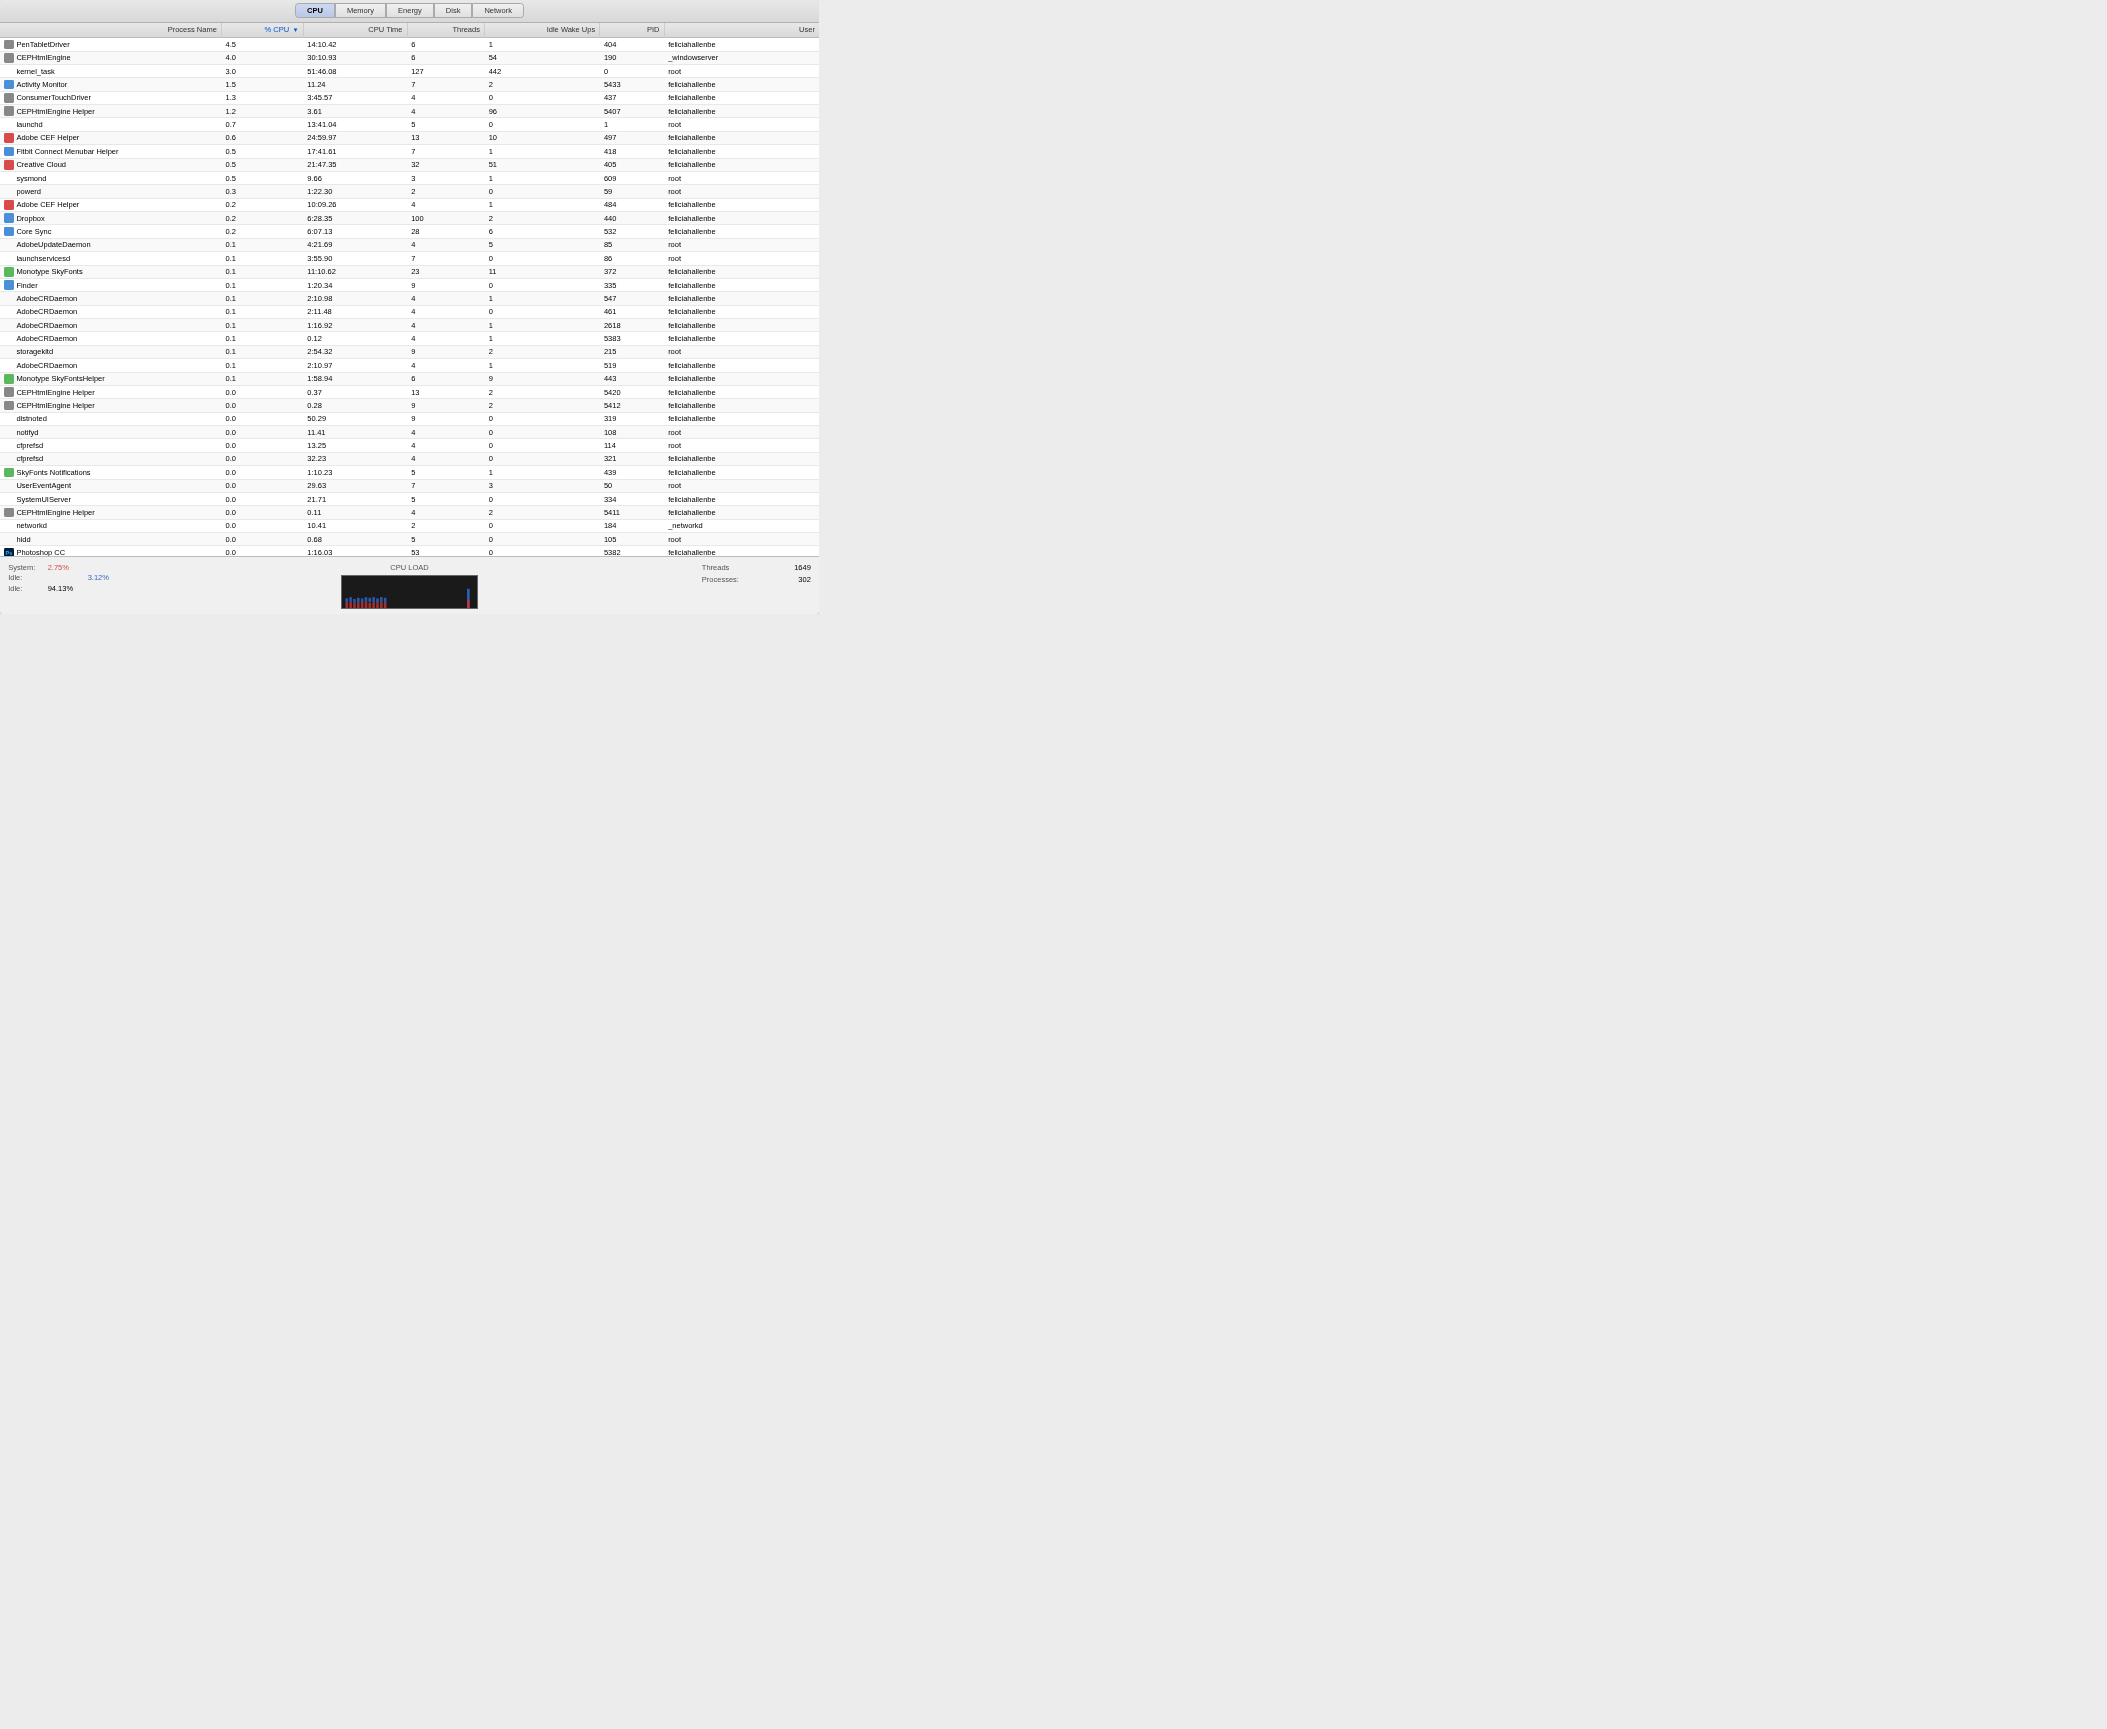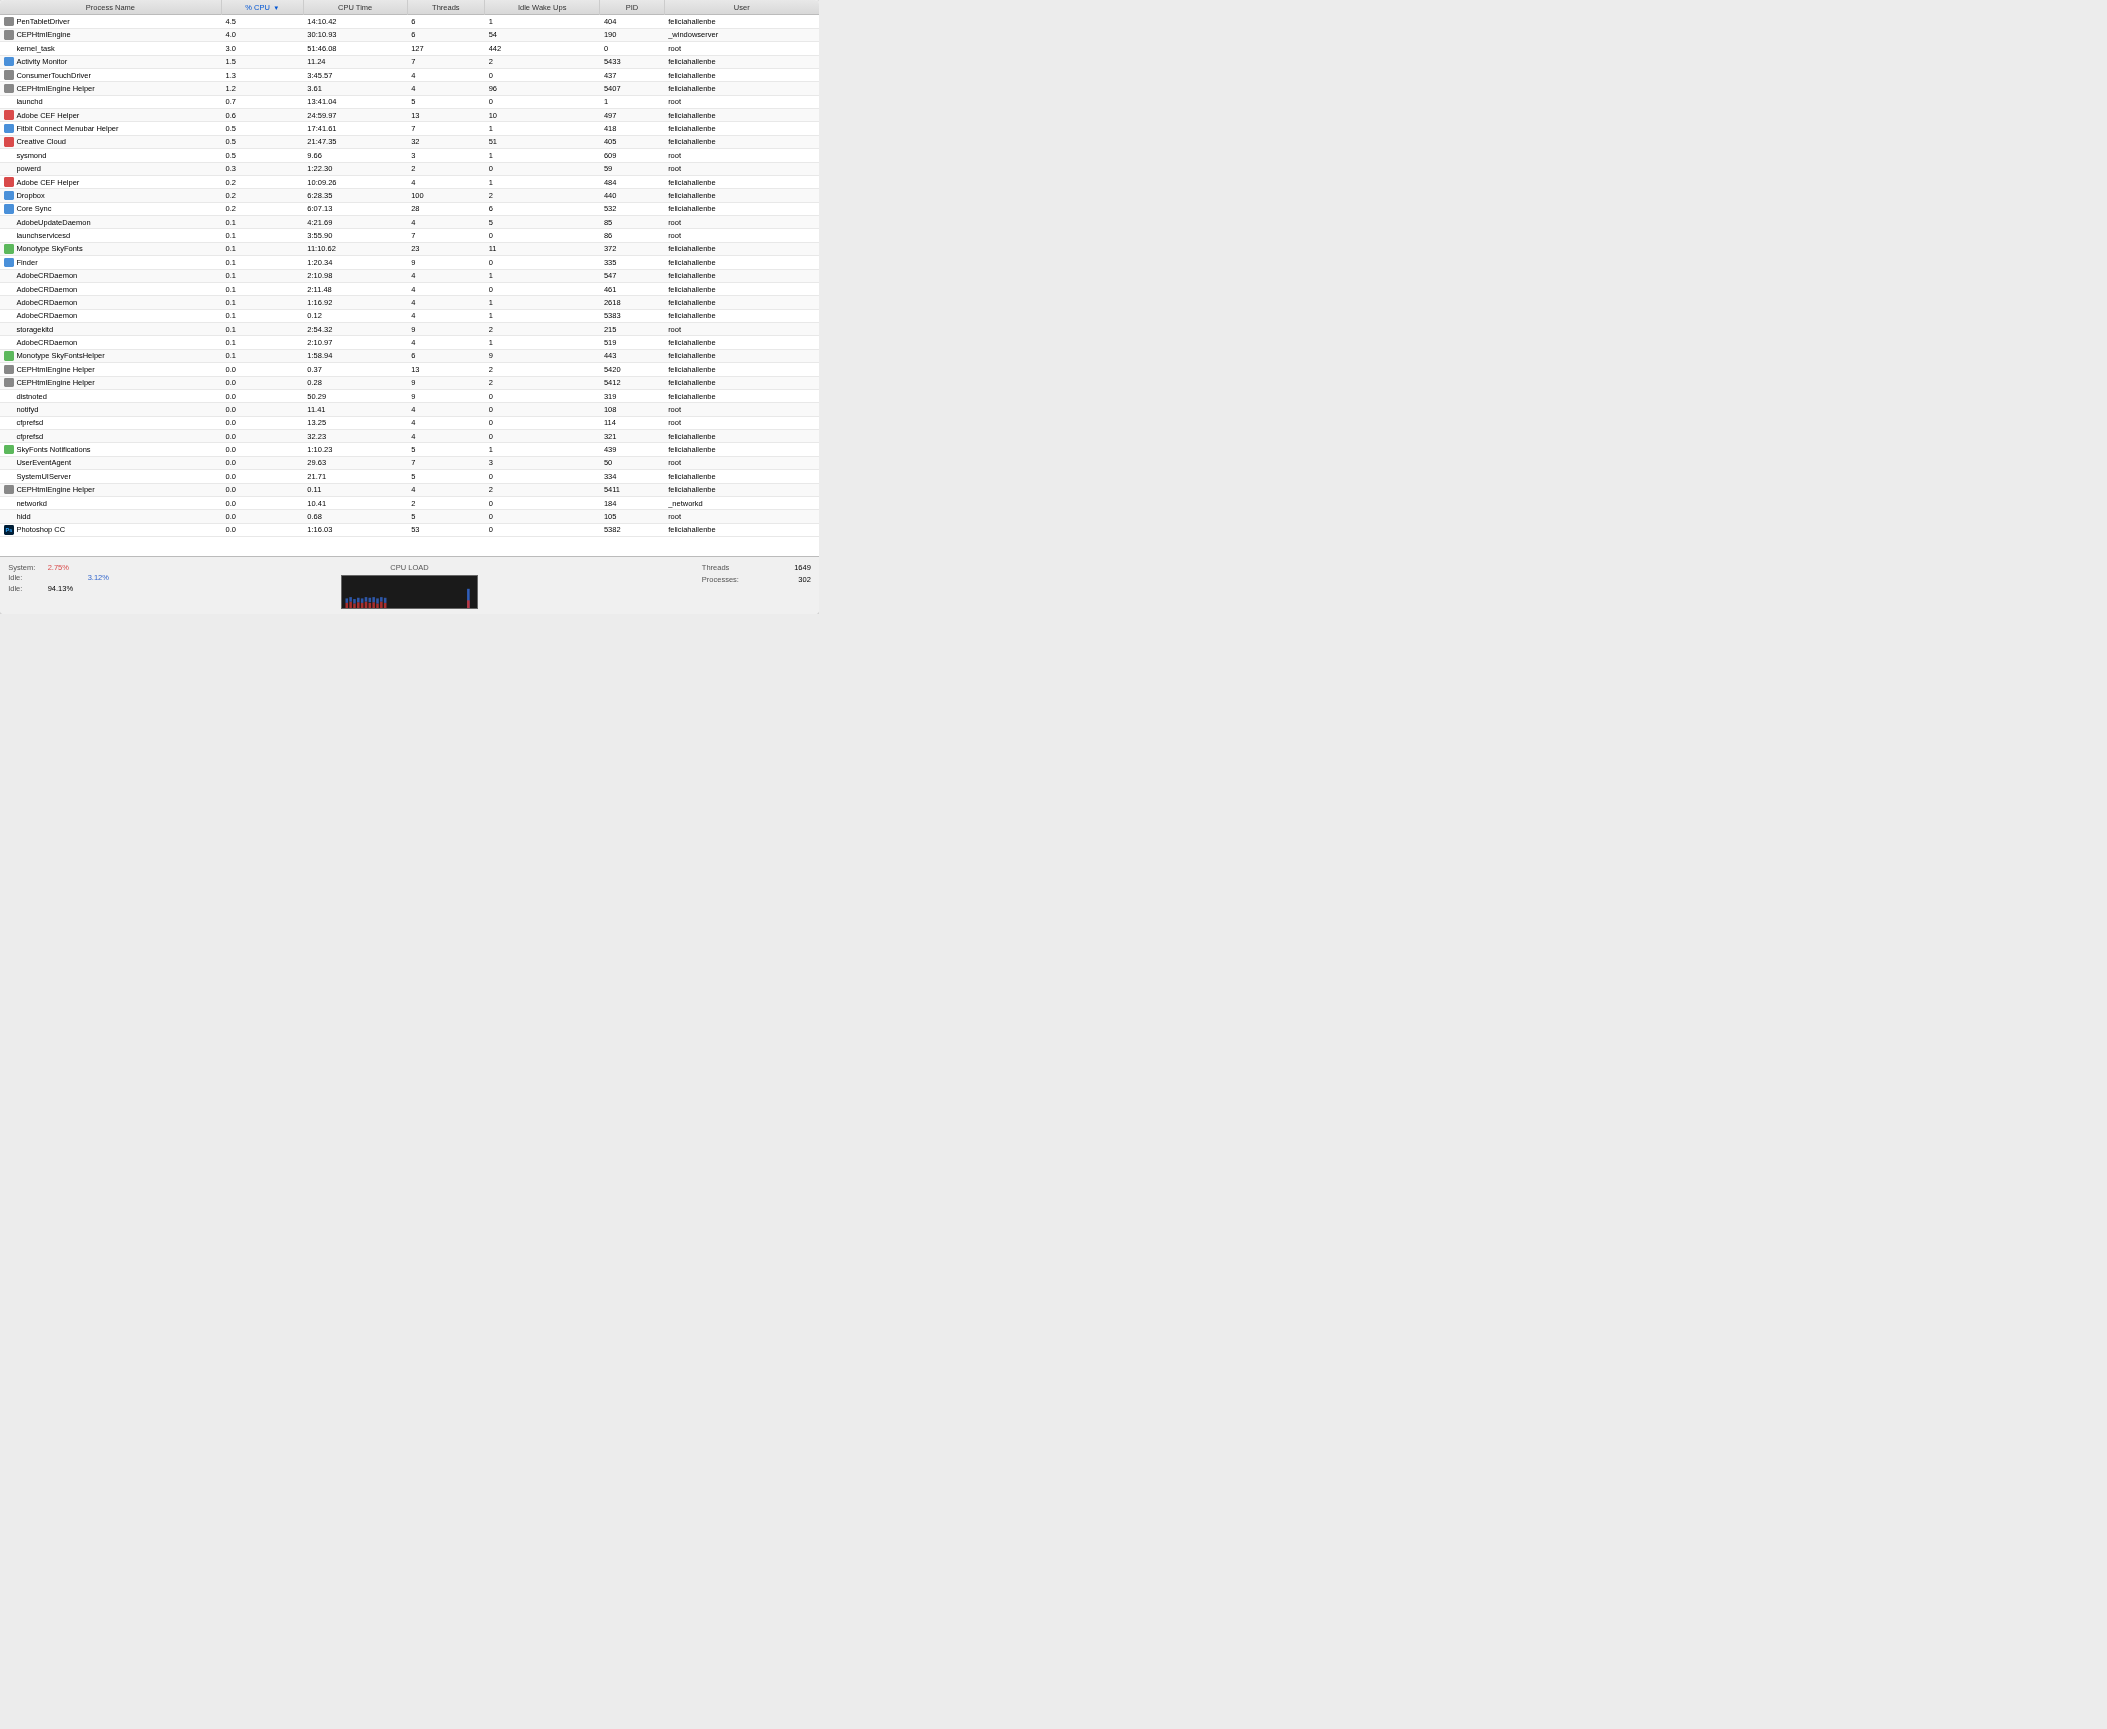--- a/index.html
+++ b/index.html
@@ -86,21 +86,21 @@
     }
     thead tr {
       background: linear-gradient(to bottom, #e8e8e8, #d8d8d8);
       border-bottom: 0.7px solid #bbb;
       position: sticky;
       top: 0;
       z-index: 10;
     }
     thead th {
       padding: 2.7px 4.1px;
-      text-align: center;
+      text-align: right;
       font-weight: 500;
       font-size: 7.5px;
       color: #333;
       border-right: 0.7px solid #ccc;
       cursor: pointer;
       white-space: nowrap;
       margin-left: 20px;
     }
     thead th:last-child { border-right: none; }
     thead th.sorted { color: #0055d4; }
@@ -186,20 +186,32 @@
     .threads-label { color: #555; }
     .threads-value { color: #000; font-weight: 500; text-align: center; }
     .sort-indicator { font-size: 6.1px; margin-left: 1.4px; }
   </style>
 </head>
 <body>
 
 <div class="window">
 
 
+  <div class="toolbar">
+    <div class="toolbar-left" style="flex:1"></div>
+    <div style="display:flex; gap:0;">
+
+    <button class="tab-button active">CPU</button>
+        <button class="tab-button">Memory</button>
+        <button class="tab-button">Energy</button>
+        <button class="tab-button">Disk</button>
+        <button class="tab-button">Network</button>
+      </div>
+    <div class="toolbar-right" style="flex:1"></div>
+  </div>
 
   <div class="table-container">
     <table>
       <thead>
         <tr>
           <th style="min-width:109px;">Process Name</th>
           <th class="sorted" style="min-width:41px;">% CPU <span class="sort-indicator">▼</span></th>
           <th style="min-width:55px;">CPU Time</th>
           <th style="min-width:41px;">Threads</th>
           <th style="min-width:61px;">Idle Wake Ups</th>

